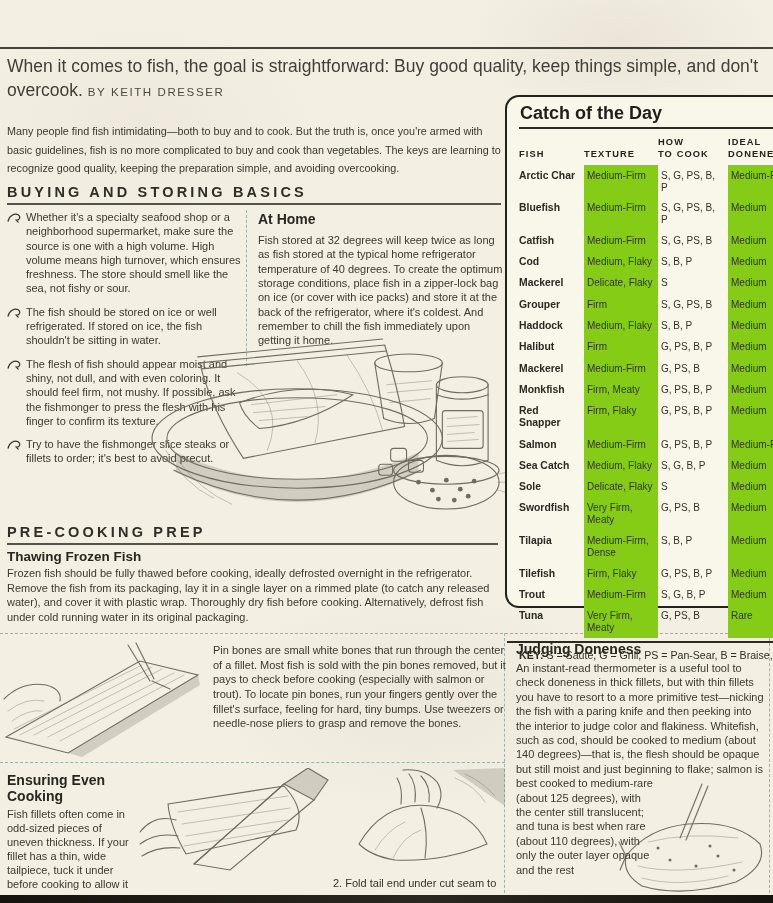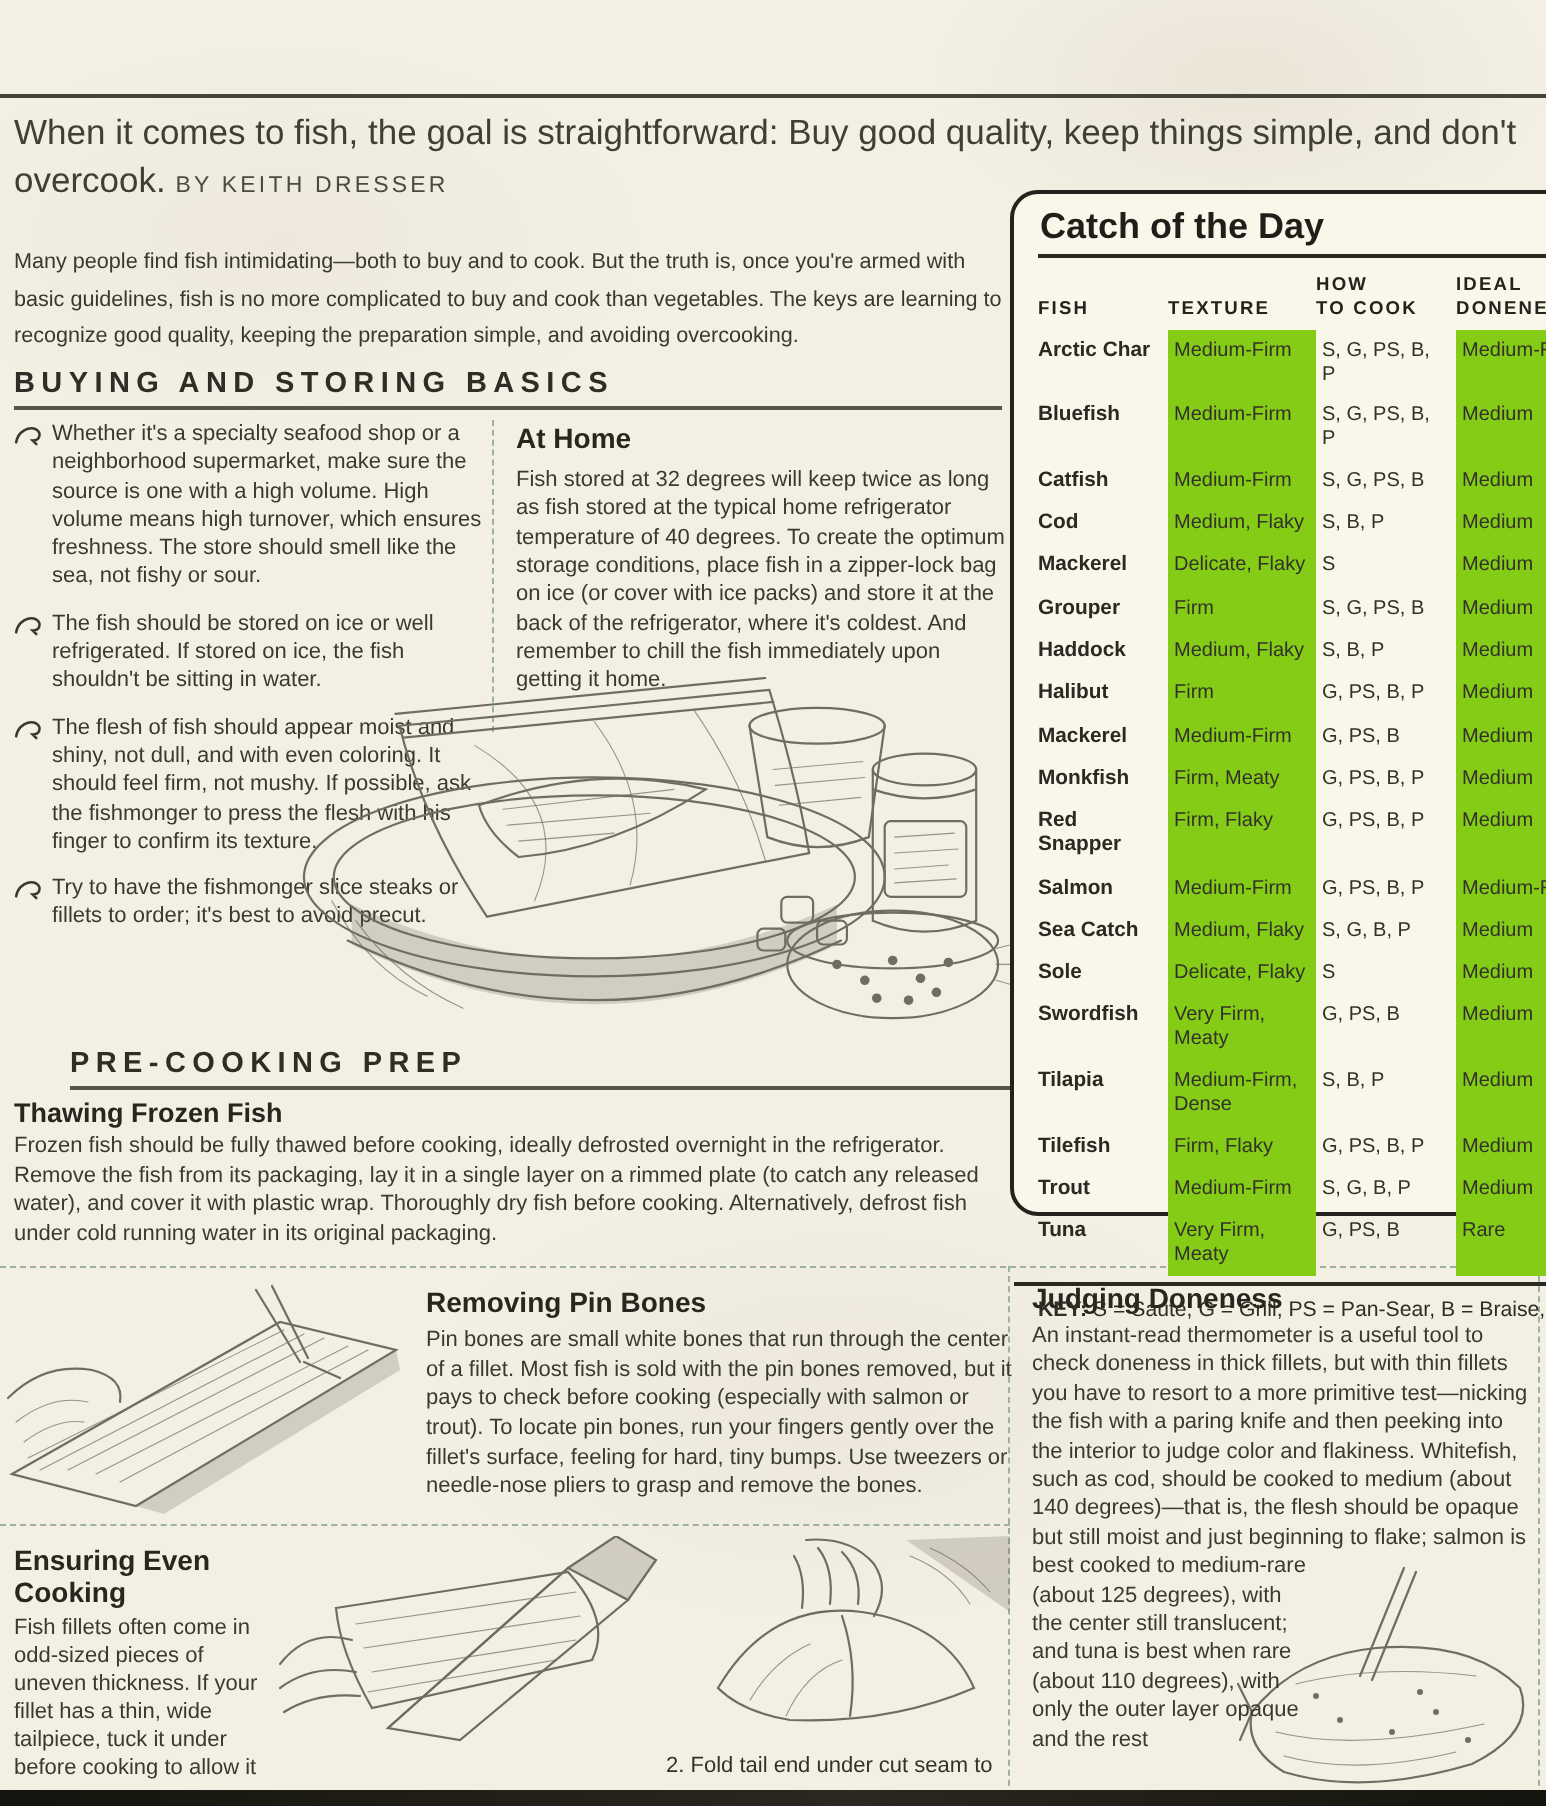--- a/index.html
+++ b/index.html
@@ -29,21 +29,21 @@
               border-bottom:2px solid #55534a; padding-bottom:3px; }
   .buying-head { left:7px; top:184px; width:494px; }
 
   .col-head { font-weight:700; font-size:14px; color:#28271f; margin-bottom:5px; }
   .store-col { left:7px; top:210px; width:236px; }
   .tip { display:flex; gap:4px; margin-bottom:9px; font-size:11px; line-height:1.3; }
   .tip svg { flex:0 0 15px; margin-top:2px; }
   .col-divider { left:246px; top:210px; height:156px; border-left:1.5px dashed #9db1a9; }
   .home-col { left:258px; top:210px; width:247px; font-size:11px; line-height:1.3; }
 
-  .precook-head { left:7px; top:524px; width:491px;margin-left:28px; }
+  .precook-head { left:7px; top:524px; width:491px; }
   .thaw-head { left:7px; top:549px; font-weight:700; font-size:13.5px; color:#28271f; }
   .thaw-body { left:7px; top:566px; width:494px; font-size:11px; line-height:1.33; }
 
   .dash-h-a { left:0; top:633px; width:773px; border-top:1.5px dashed #9db1a9; }
   .dash-h-c { left:0; top:762px; width:505px; border-top:1.5px dashed #9db1a9; }
   .dash-v-b { left:504px; top:633px; height:270px; border-left:1.5px dashed #9db1a9; }
   .dash-v-r { left:769px; top:633px; height:270px; border-left:1.5px dashed #9db1a9; }
 
   .pin-sec { left:213px; top:643px; width:294px; }
   .pin-sec h3, .done-sec h3, .even-sec h3 { font-weight:700; font-size:14px; color:#28271f; margin-bottom:4px; }
@@ -195,21 +195,20 @@
     <path class="shade" d="M66 112 L196 34 L198 44 L80 116 Z"></path>
     <path d="M4 96 L138 20 L196 34 L66 112 Z"></path>
     <path class="hatch" d="M18 94 L150 26 M32 94 L160 28 M46 96 L172 32 M58 100 L182 34 M12 88 L140 24"></path>
     <path d="M126 4 L148 40 M134 2 L152 38"></path>
     <path d="M150 40 L168 48"></path>
     <path d="M2 58 Q20 40 44 44 Q60 48 58 60"></path>
     <path class="hatch" d="M6 70 Q24 56 42 60 M10 80 Q26 68 40 70"></path>
   </svg>
 
   <div class="abs pin-sec">
-    <h3>Removing Pin Bones</h3>
     <p>Pin bones are small white bones that run through the center of a fillet. Most fish is sold with the pin bones removed, but it pays to check before cooking (especially with salmon or trout). To locate pin bones, run your fingers gently over the fillet's surface, feeling for hard, tiny bumps. Use tweezers or needle-nose pliers to grasp and remove the bones.</p>
   </div>
 
   <svg class="abs sketch done-fish" viewBox="0 0 152 120" aria-hidden="true">
     <path d="M8 74 Q30 46 70 42 Q118 38 142 62 Q150 84 118 100 Q64 116 24 104 Q4 92 8 74 Z"></path>
     <path d="M8 74 L1 60 M8 74 L2 88"></path>
     <path class="hatch" d="M24 96 Q60 106 110 94 M20 84 Q60 94 124 80 M30 60 Q70 50 120 56"></path>
     <path d="M84 2 L62 56 M90 4 L68 58"></path>
     <circle class="dot" cx="52" cy="78" r="1.5"></circle>
       <circle class="dot" cx="78" cy="84" r="1.5"></circle>

